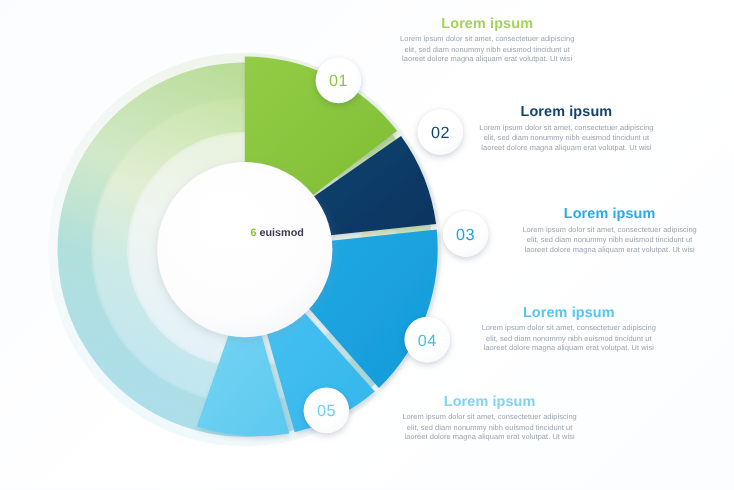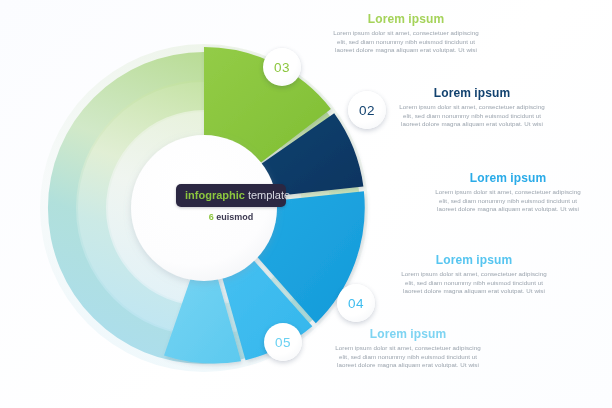--- a/index.html
+++ b/index.html
@@ -62,22 +62,22 @@
     box-shadow: 0 2px 5px rgba(40,60,90,0.22), 0 0 0 0.5px rgba(0,0,0,0.02);
     display: flex;
     align-items: center;
     justify-content: center;
     font-size: 13.5px;
     letter-spacing: 0.4px;
   }
   #bd1 { left: 263px; top: 48px; }
   #bd2 { left: 348px; top: 91px; }
   #bd3 { left: 369px; top: 176px; }
-  #bd4 { left: 337px; top: 284px; }
-  #bd5 { left: 264px; top: 323px; }
+  #bd4 { left: 337px; top: 264px; }
+  #bd5 { left: 253px; top: 323px; }
 
   #center-label {
     position: absolute;
     left: 176px;
     top: 184px;
     width: 110px;
     text-align: center;
   }
   #pill {
     background: #2b2742;
@@ -182,36 +182,36 @@
     <path d="M 312.3 326.3 A 161 161 0 0 1 245.6 360.2 L 221.6 275.3 A 68 68 0 0 0 251.6 258.1 Z" fill="url(#s4)" filter="url(#segShadow)"></path>
 
     <path d="M 241.1 361.2 A 161 161 0 0 1 164.0 355.5 L 192.9 272.1 A 68 68 0 0 0 217.1 276.2 Z" fill="url(#s5)" filter="url(#segShadow)"></path>
 
     <path d="M 204 140 A 68 68 0 0 1 272 208 L 204 208 Z" fill="#ffffff" opacity="0.0"></path>
 
     <circle cx="204" cy="208" r="73" fill="url(#discGrad)" filter="url(#softShadow)"></circle>
   </svg>
 
   <div class="badge" id="bd1">
-    <span style="color:#8cc63e">03</span>
+    <span style="color:#8cc63e">01</span>
   </div>
   <div class="badge" id="bd2">
     <span style="color:#12426f">02</span>
   </div>
+  <div class="badge" id="bd3">
+    <span style="color:#1ba3e0">03</span>
+  </div>
   <div class="badge" id="bd4">
     <span style="color:#3fbdef">04</span>
   </div>
   <div class="badge" id="bd5">
     <span style="color:#6ad1f2">05</span>
   </div>
 
   <div id="center-label">
-    <div id="pill">
-      <span class="a">infographic</span><span class="b">template</span>
-    </div>
     <div id="opts">
       <span class="n">6</span>
       <span>euismod</span>
     </div>
   </div>
 
   <div class="txt-block" id="tb1">
     <p class="txt-head" style="color:#a5d35a">Lorem ipsum</p>
     <p class="txt-body">Lorem ipsum dolor sit amet, consectetuer adipiscing elit, sed diam nonummy nibh euismod tincidunt ut laoreet dolore magna aliquam erat volutpat. Ut wisi</p>
   </div>

